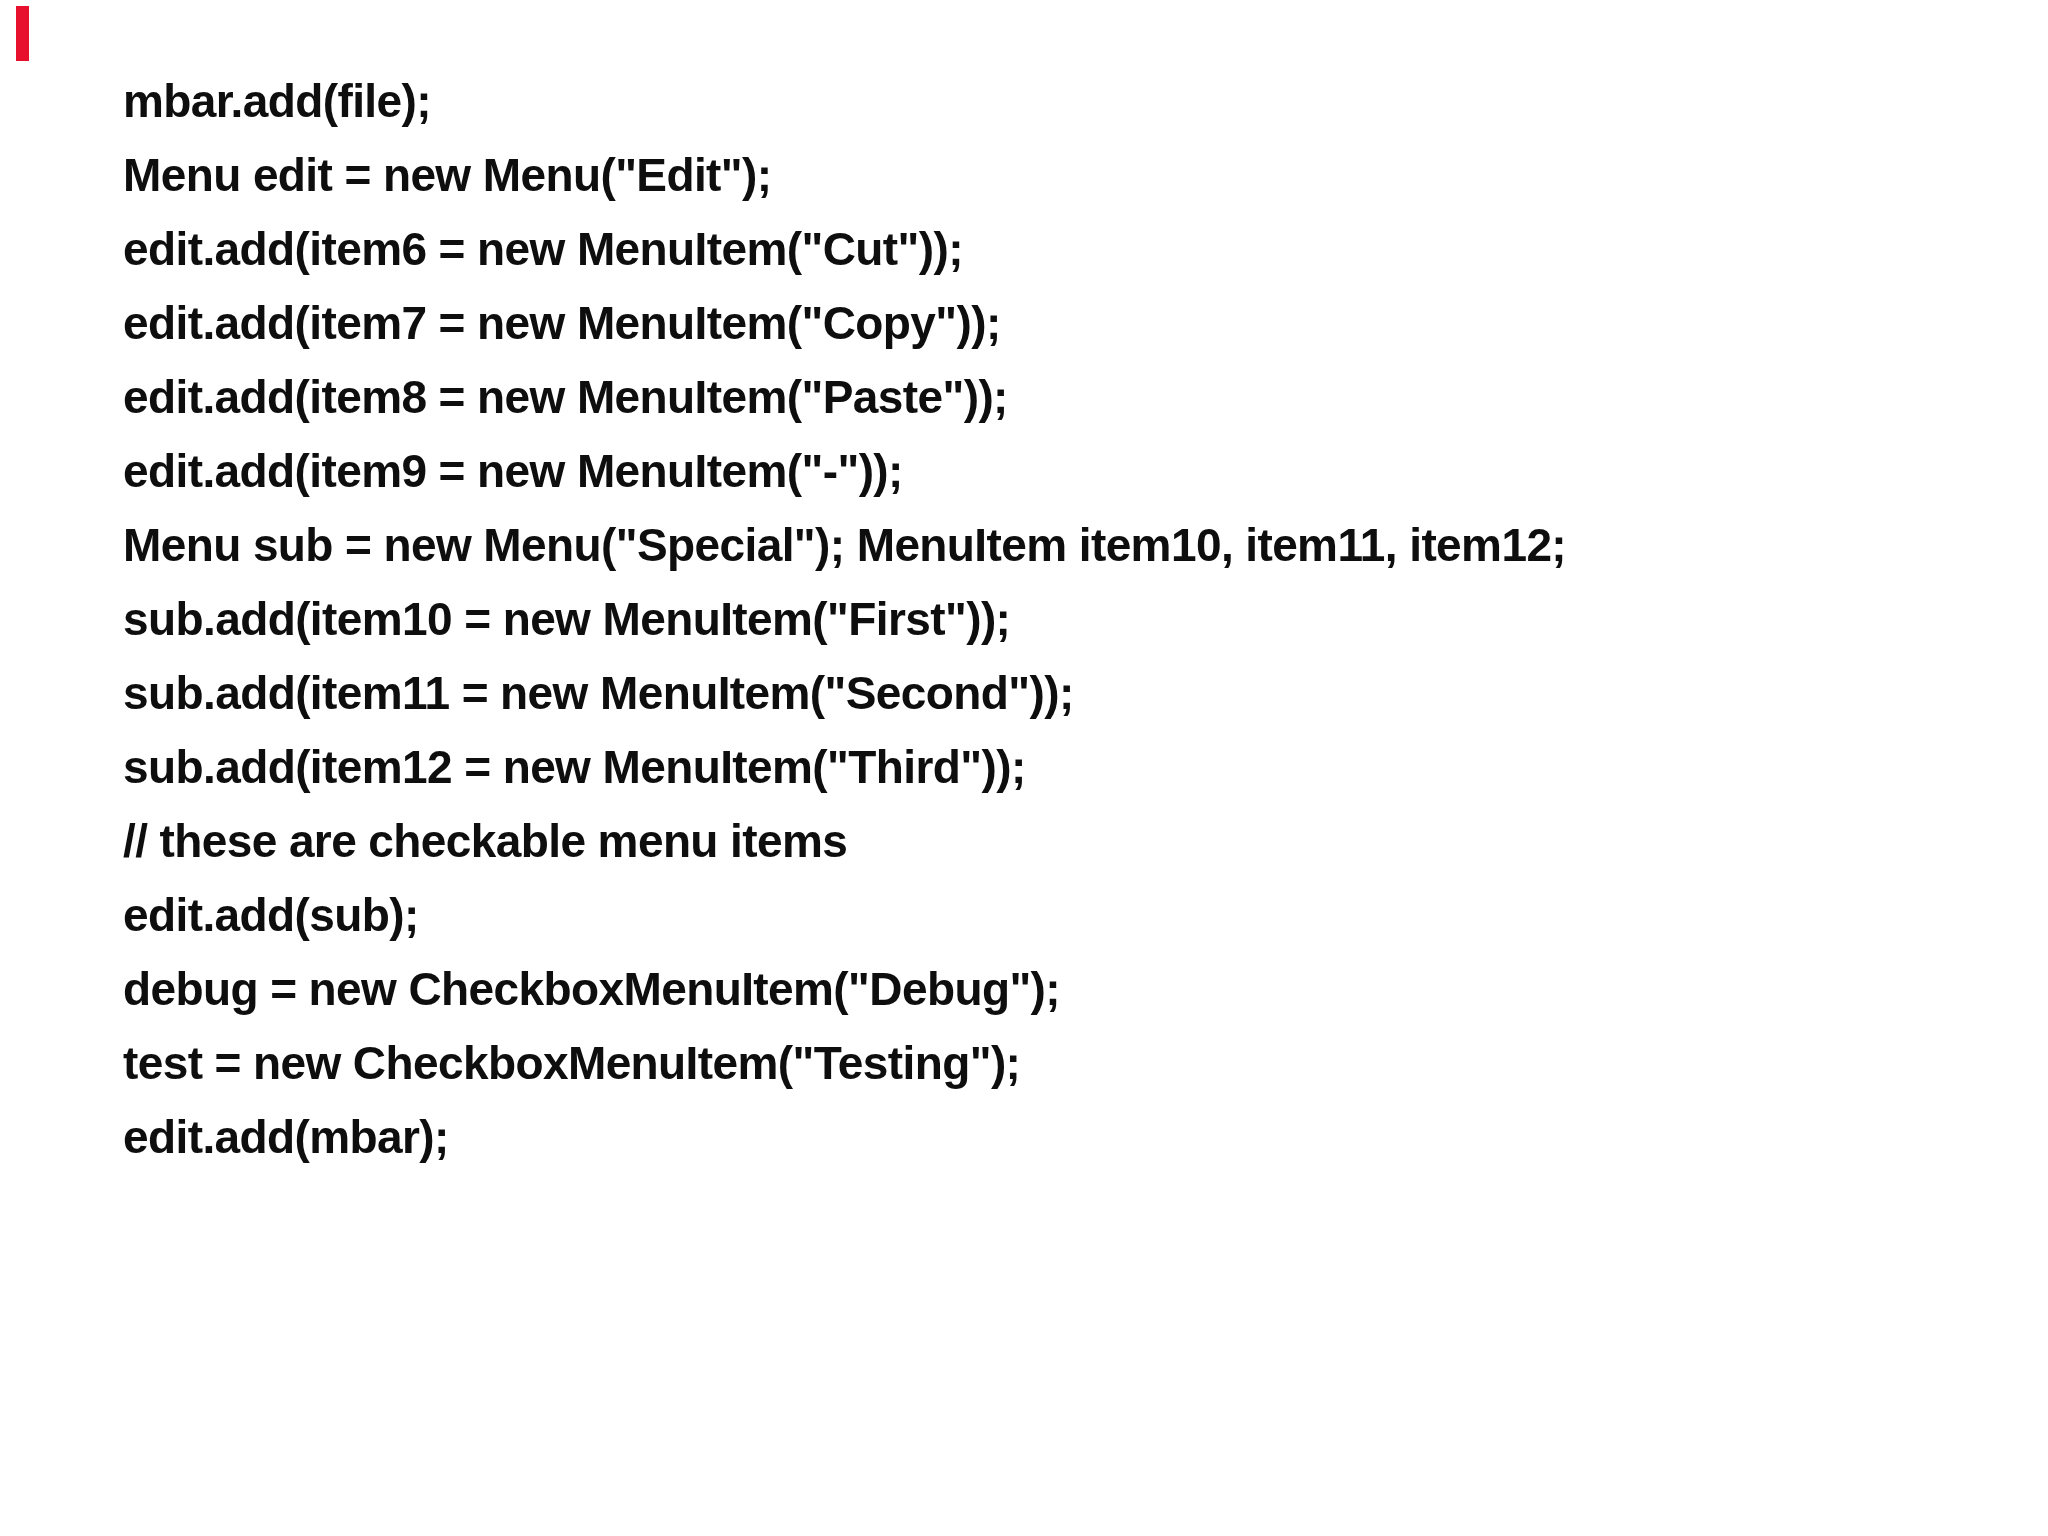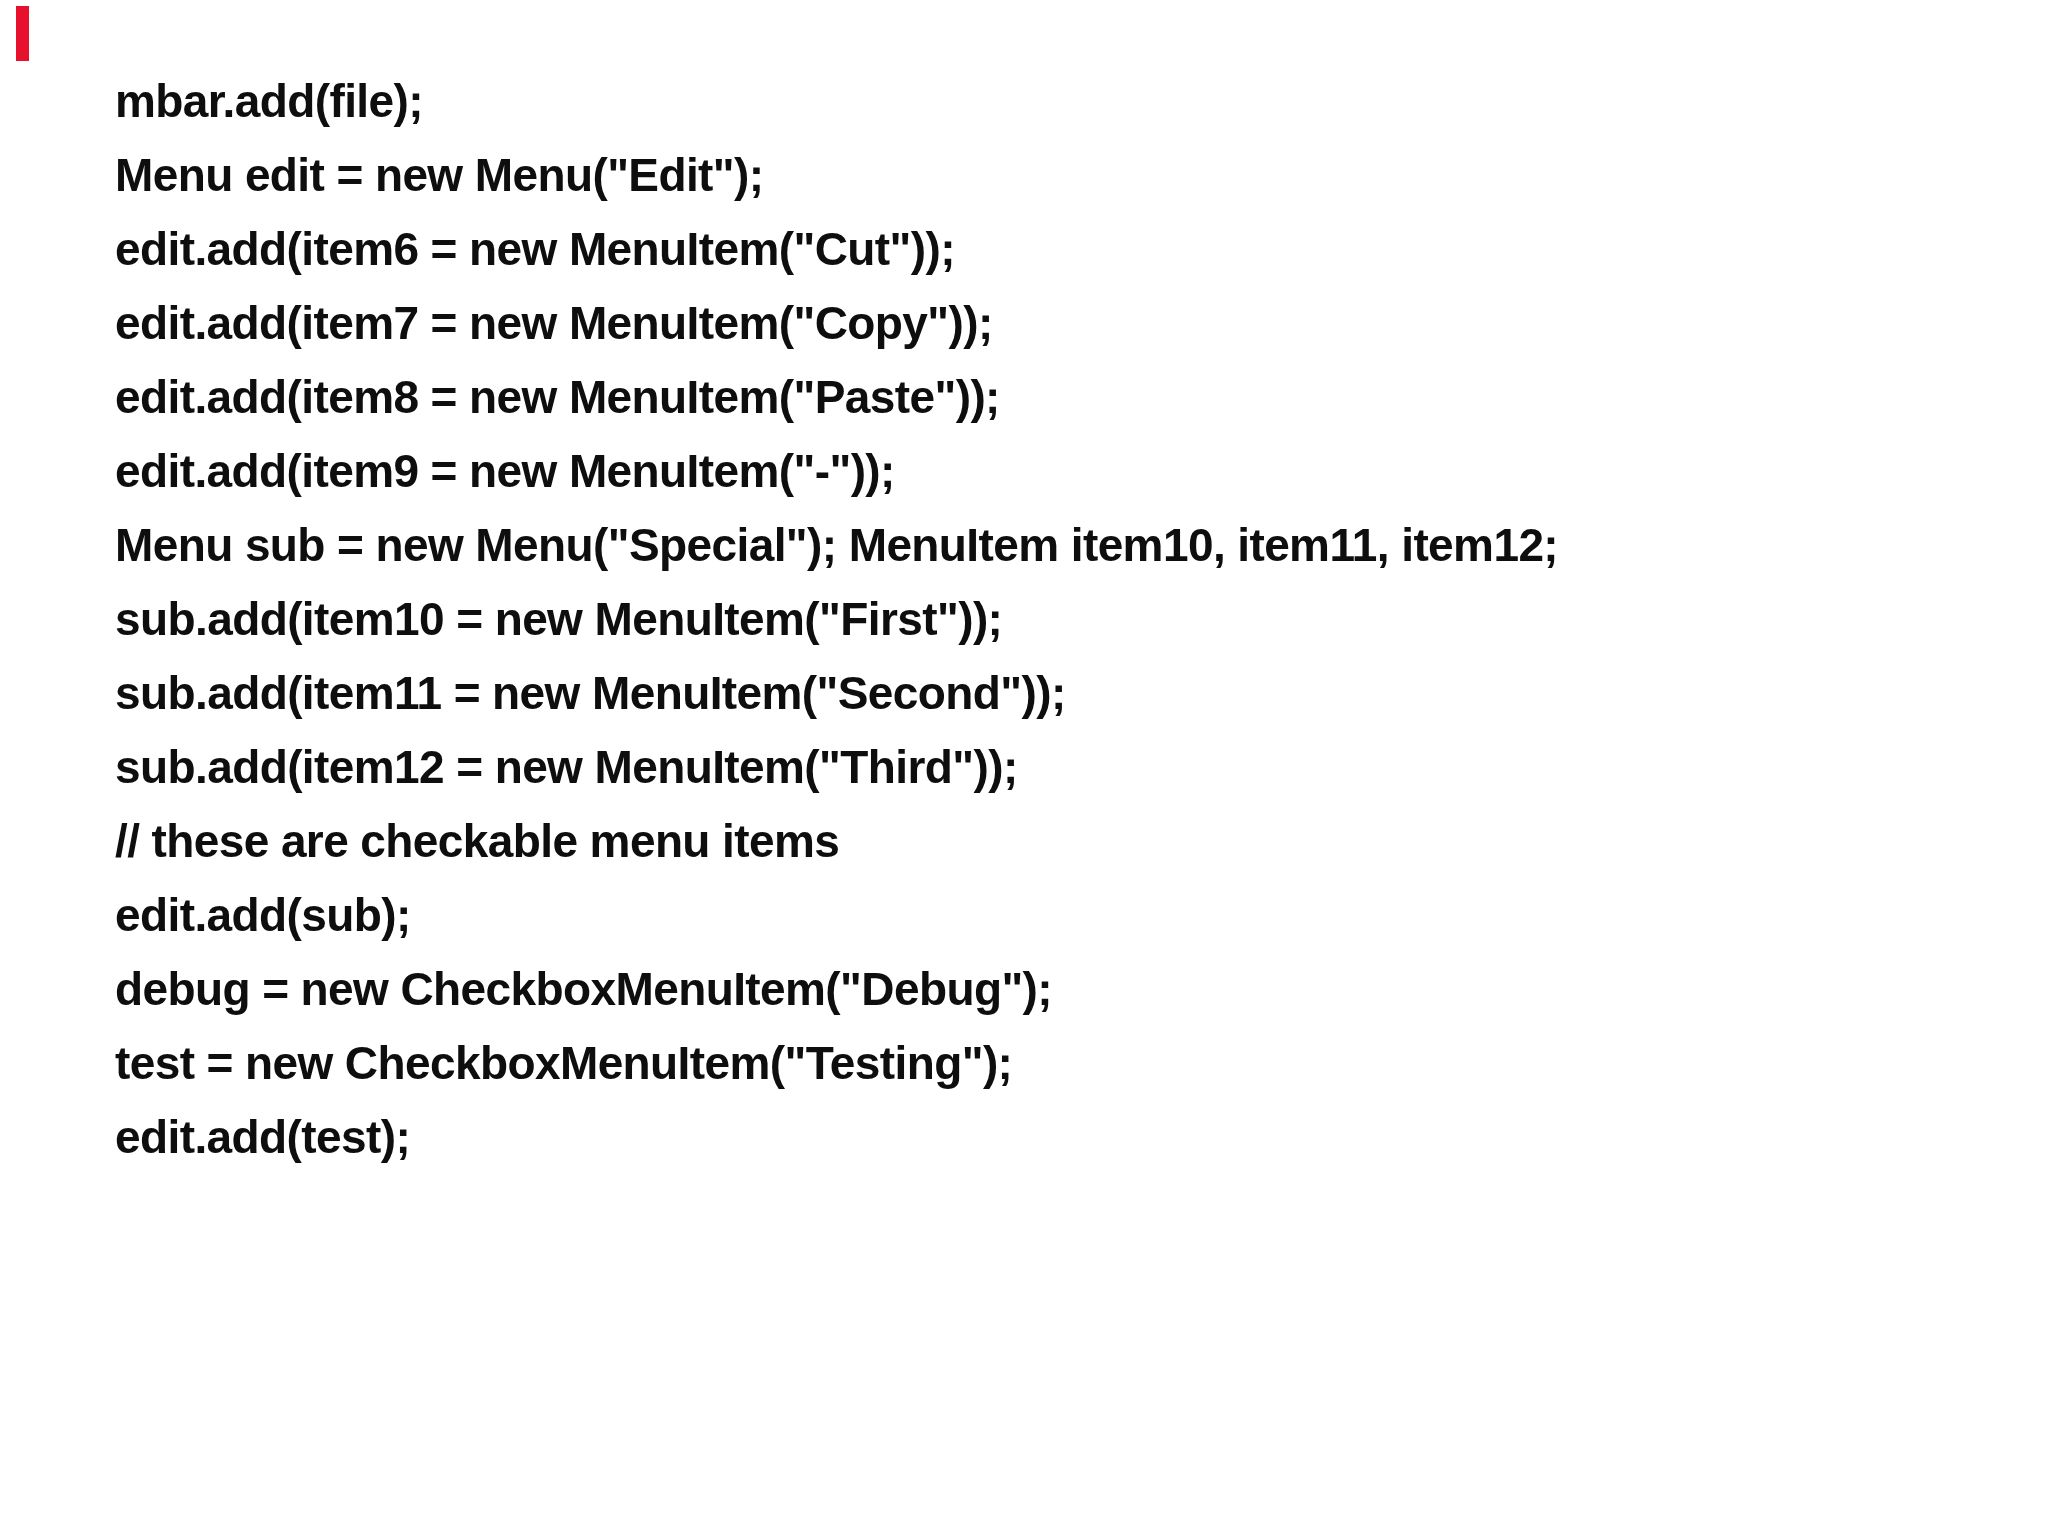--- a/index.html
+++ b/index.html
@@ -22,21 +22,21 @@
   .red-mark {
     position: absolute;
     left: 16px;
     top: 6px;
     width: 13px;
     height: 55px;
     background: #e8112d;
   }
   .code-block {
     position: absolute;
-    left: 115px;
+    left: 123px;
     top: 64px;
     right: 40px;
   }
   .code-line {
     font-weight: 700;
     font-size: 46px;
     line-height: 74px;
     letter-spacing: -0.6px;
     color: #0e0e0e;
     white-space: pre;
@@ -55,15 +55,15 @@
     <div class="code-line">edit.add(item8 = new MenuItem("Paste"));</div>
     <div class="code-line">edit.add(item9 = new MenuItem("-"));</div>
     <div class="code-line">Menu sub = new Menu("Special"); MenuItem item10, item11, item12;</div>
     <div class="code-line">sub.add(item10 = new MenuItem("First"));</div>
     <div class="code-line">sub.add(item11 = new MenuItem("Second"));</div>
     <div class="code-line">sub.add(item12 = new MenuItem("Third"));</div>
     <div class="code-line">// these are checkable menu items</div>
     <div class="code-line">edit.add(sub);</div>
     <div class="code-line">debug = new CheckboxMenuItem("Debug");</div>
     <div class="code-line">test = new CheckboxMenuItem("Testing");</div>
-    <div class="code-line">edit.add(test);</div>
+    <div class="code-line">edit.add(mbar);</div>
   </div>
 </div>
 
 </body></html>

